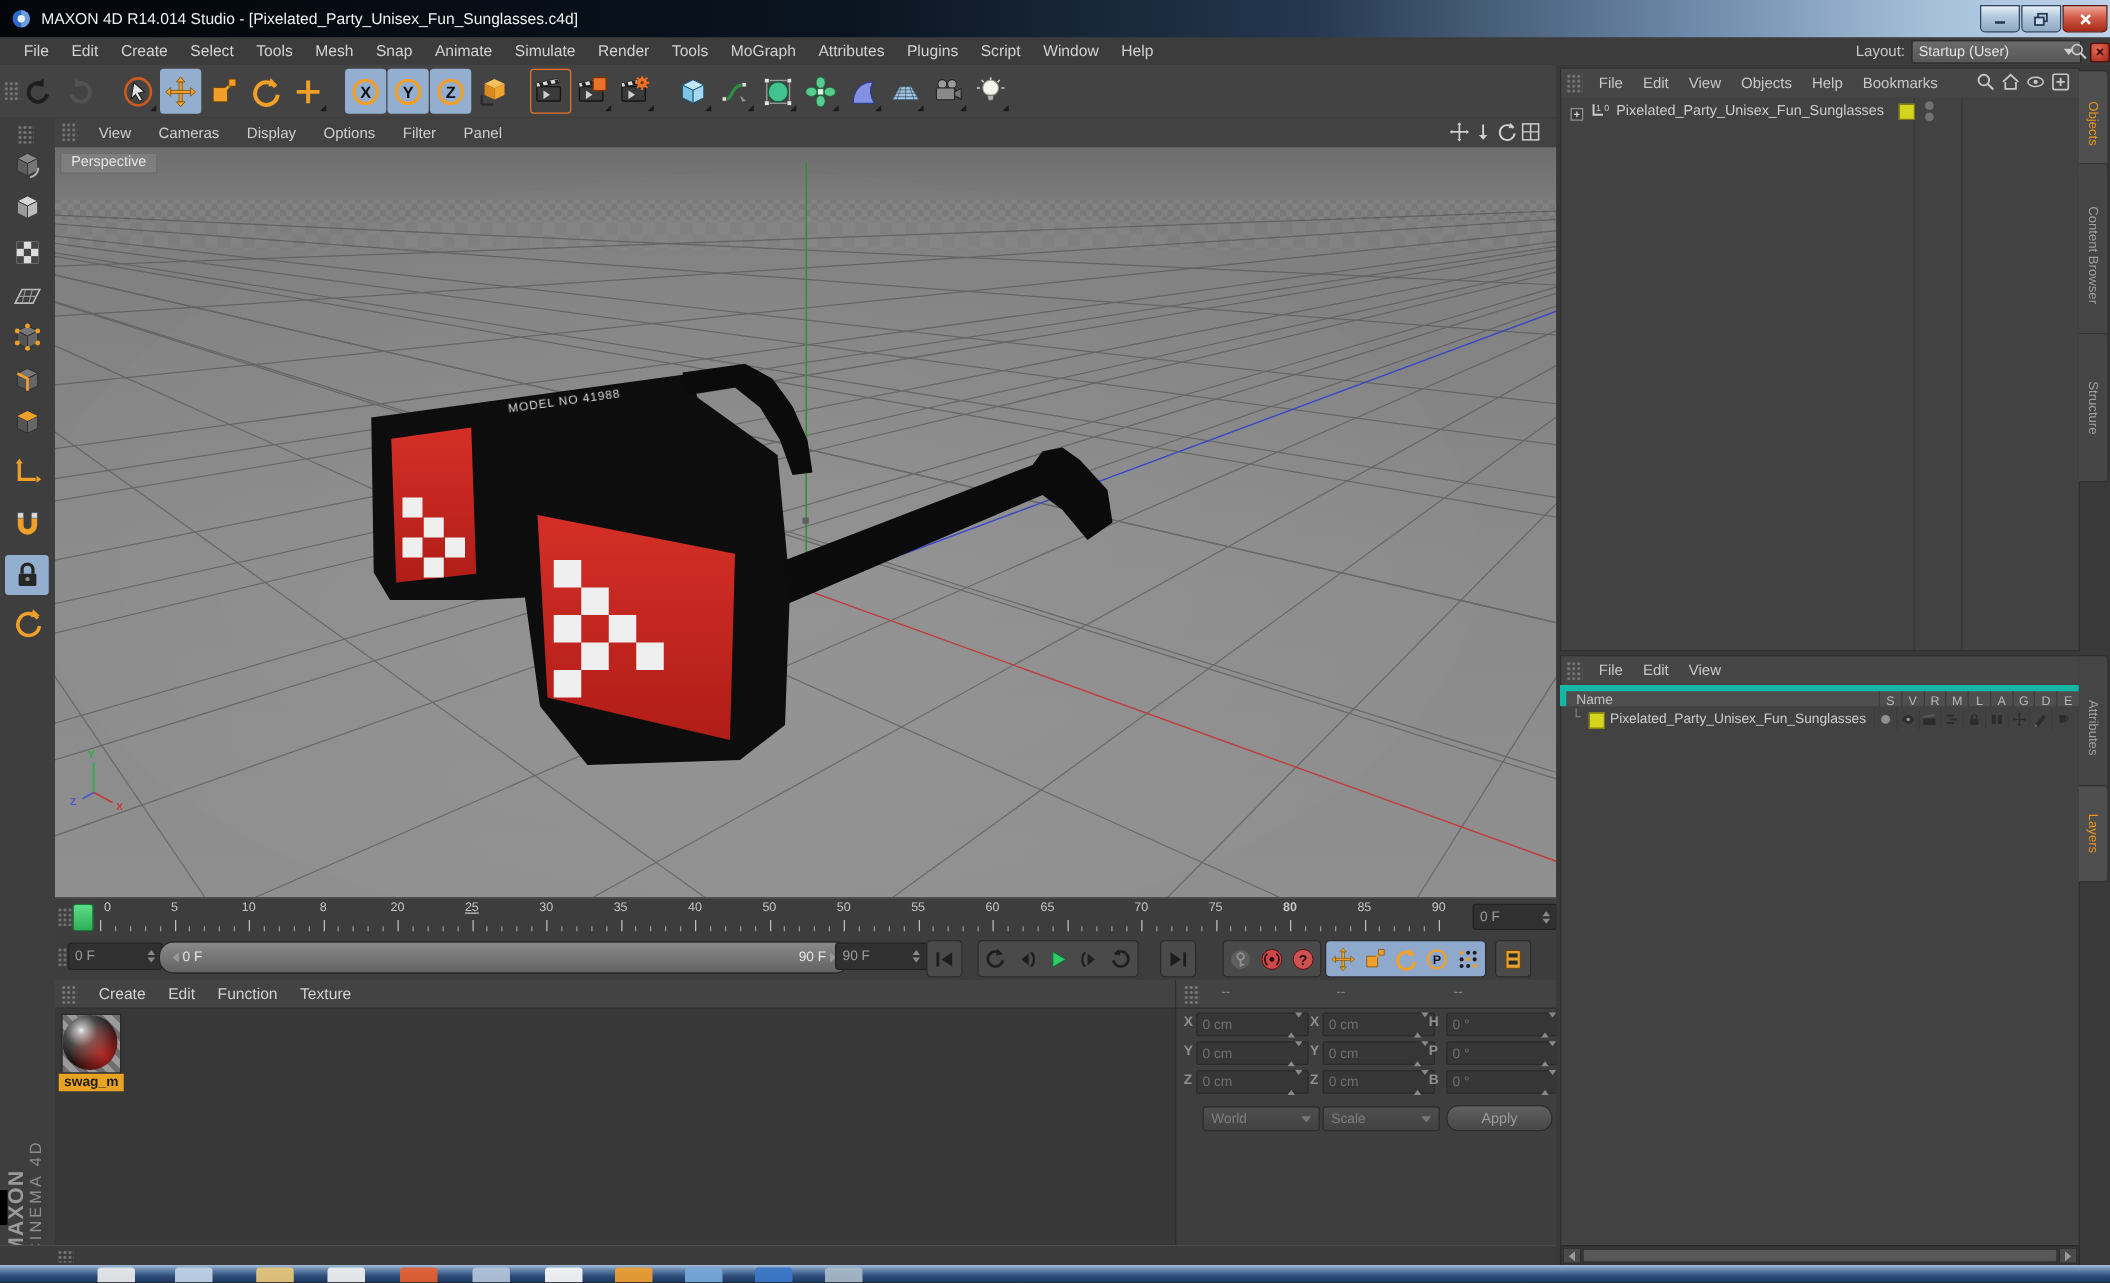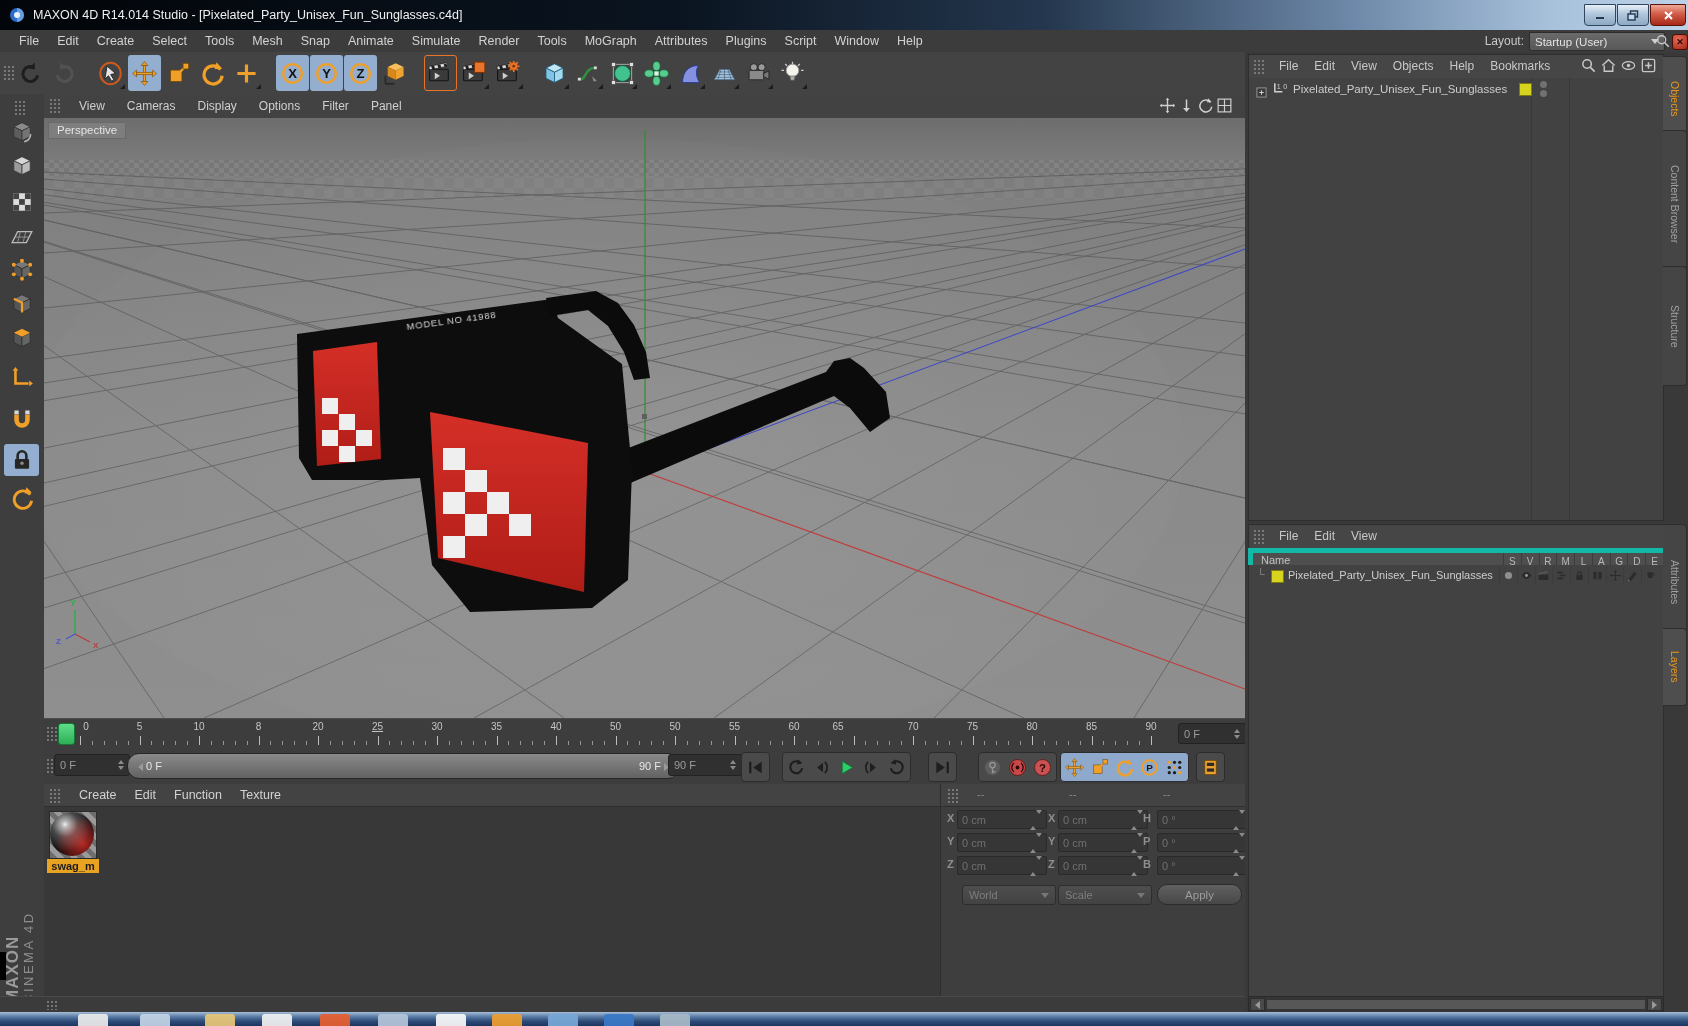--- a/index.html
+++ b/index.html
@@ -721,21 +721,21 @@
         <div class="tick" style="left: 892.8px;"></div>
         <div class="tick" style="left: 904.7px;"></div>
         <div class="tick" style="left: 916.6px;"></div>
         <div class="tick major" style="left: 928.5px;"></div>
         <div class="ticklab" style="left: 928.5px;">75</div>
         <div class="tick" style="left: 940.4px;"></div>
         <div class="tick" style="left: 952.3px;"></div>
         <div class="tick" style="left: 964.2px;"></div>
         <div class="tick" style="left: 976.1px;"></div>
         <div class="tick major" style="left: 988px;"></div>
-        <div class="ticklab" style="left: 988px;">80</div>
+        <div class="ticklab" style="left: 988px; font-weight: bold;">80</div>
         <div class="tick" style="left: 999.9px;"></div>
         <div class="tick" style="left: 1011.8px;"></div>
         <div class="tick" style="left: 1023.7px;"></div>
         <div class="tick" style="left: 1035.6px;"></div>
         <div class="tick major" style="left: 1047.5px;"></div>
         <div class="ticklab" style="left: 1047.5px;">85</div>
         <div class="tick" style="left: 1059.4px;"></div>
         <div class="tick" style="left: 1071.3px;"></div>
         <div class="tick" style="left: 1083.2px;"></div>
         <div class="tick" style="left: 1095.1px;"></div>

